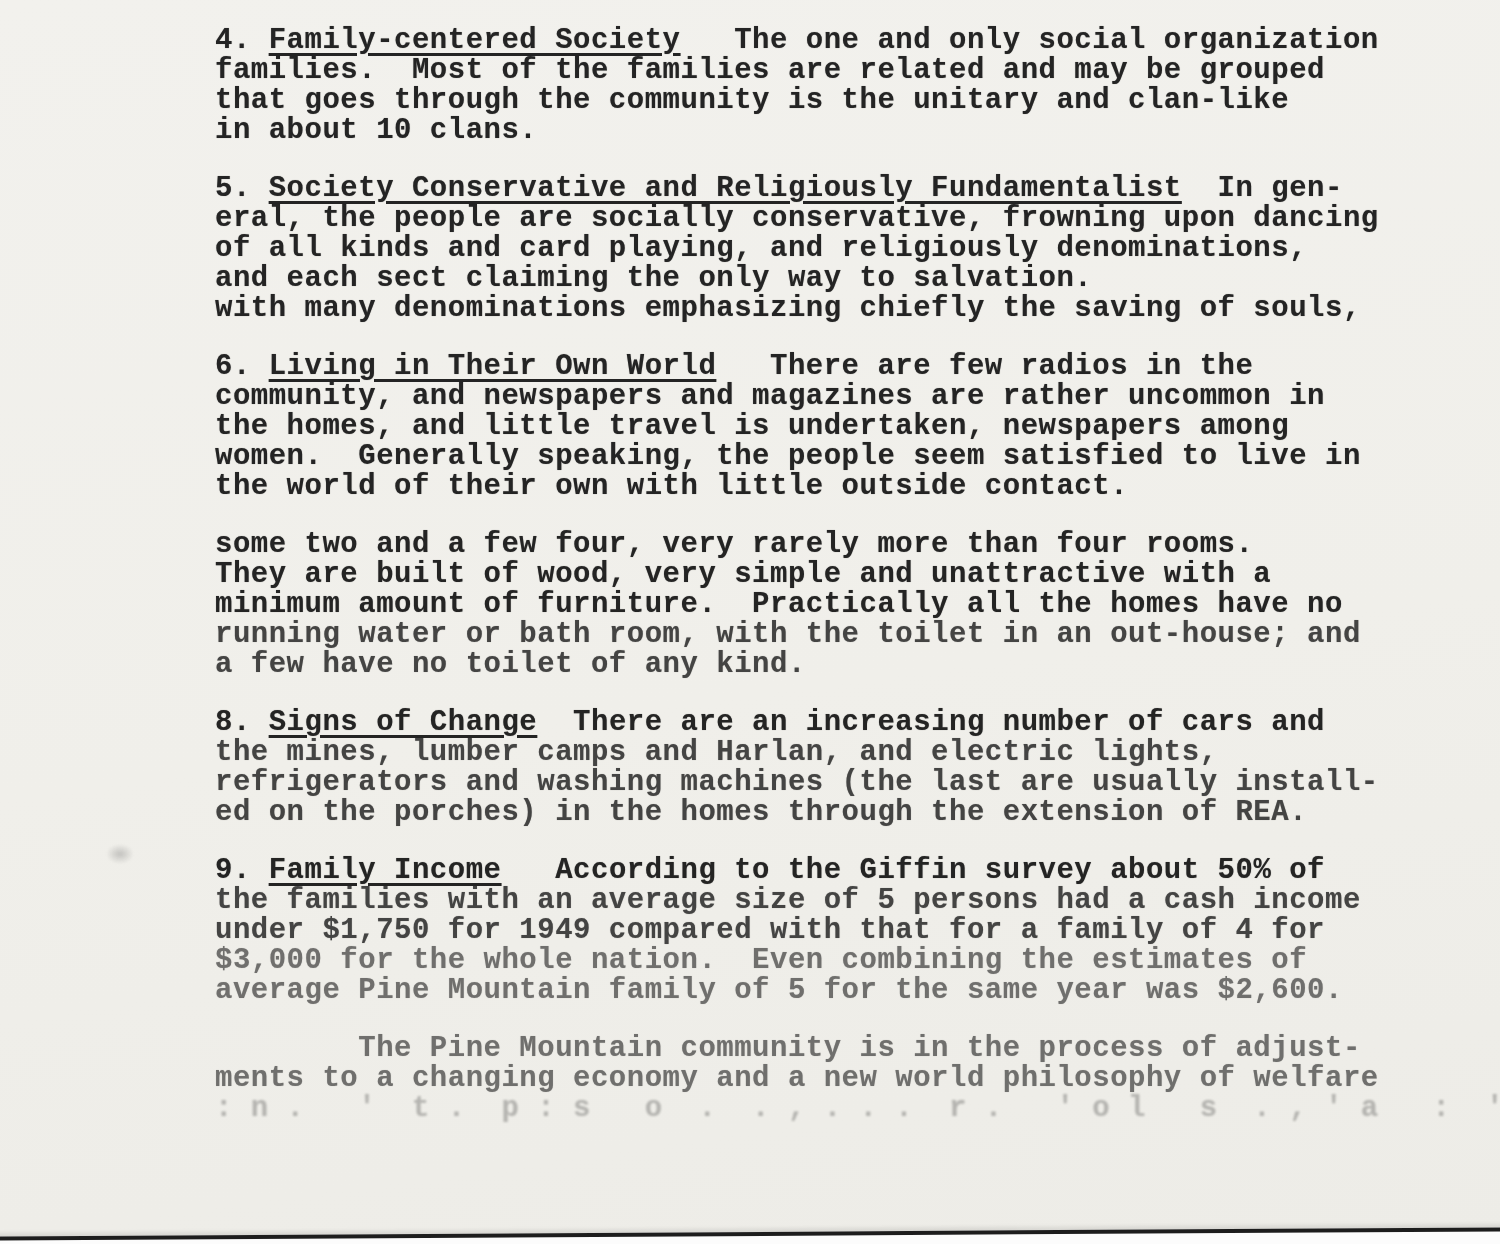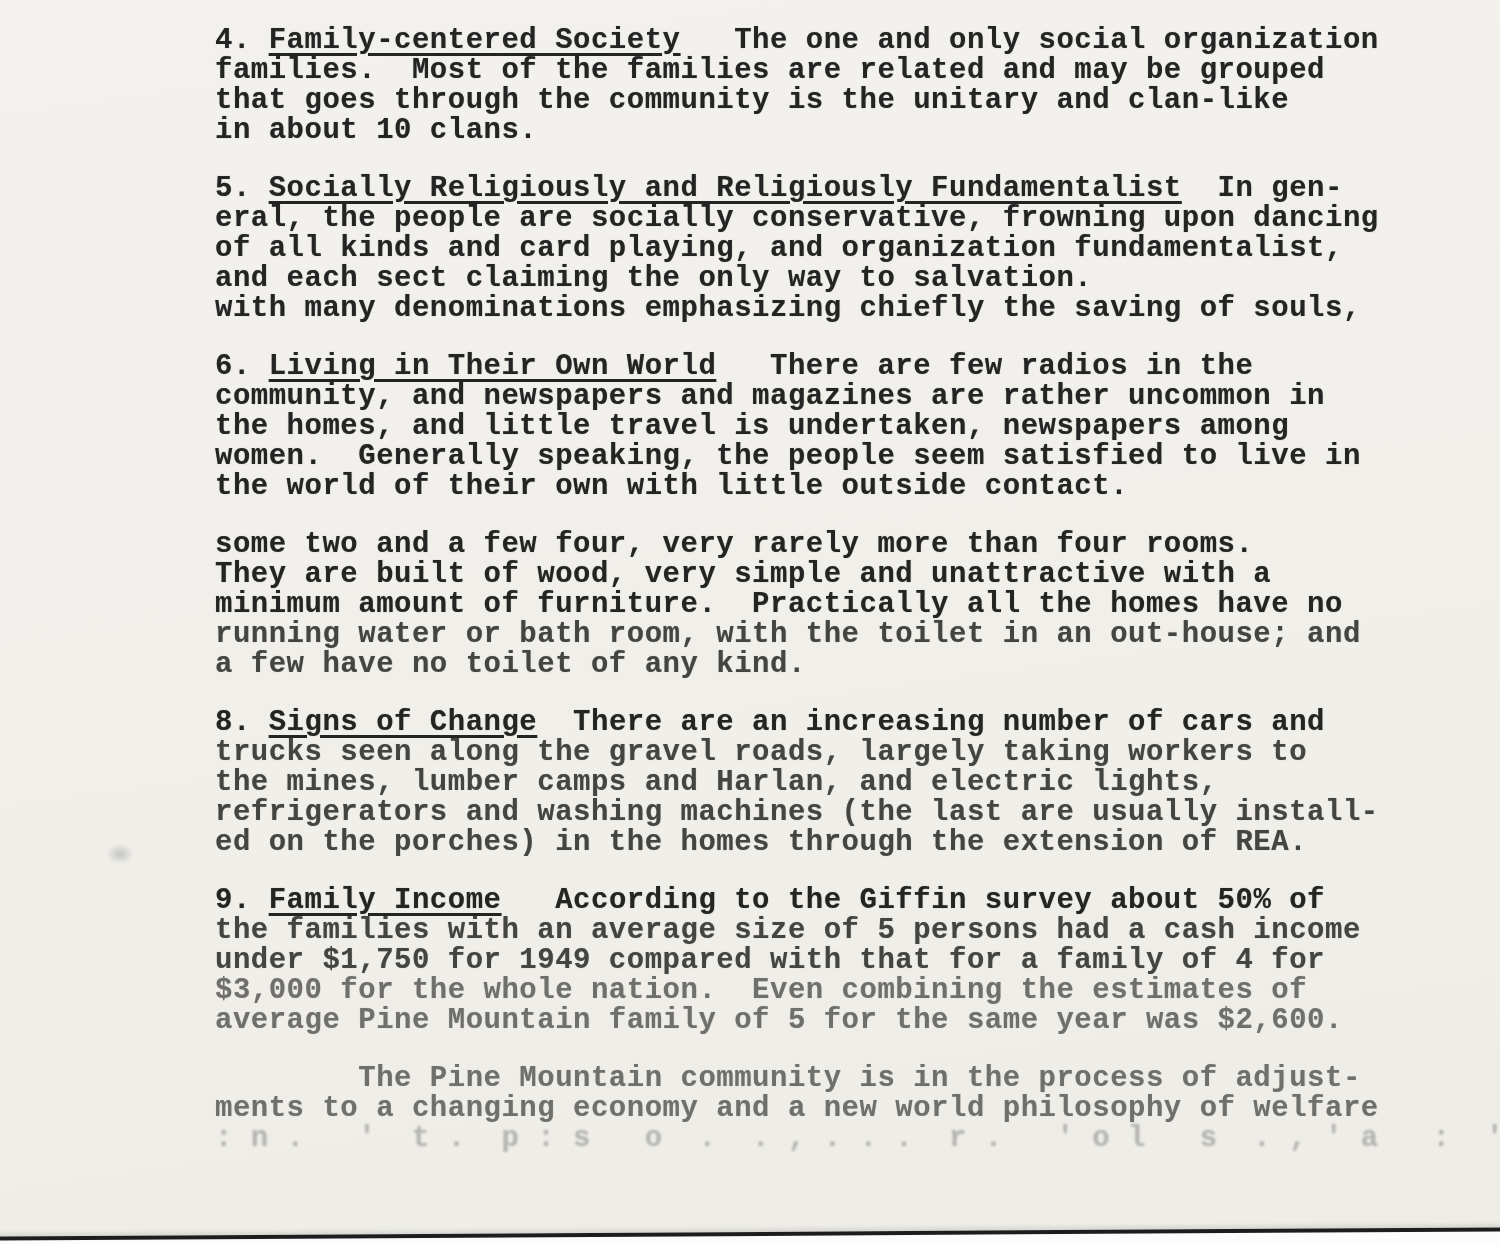--- a/index.html
+++ b/index.html
@@ -74,43 +74,42 @@
 
 <div class="scan">
   <div class="text-block">
       <div class="paragraph">
         <div class="line fade-0"><span>4. </span><span class="heading">Family-centered Society</span><span>   The one and only social organization</span></div>
         <div class="line fade-0"><span>families.  Most of the families are related and may be grouped</span></div>
         <div class="line fade-0"><span>that goes through the community is the unitary and clan-like</span></div>
         <div class="line fade-0"><span>in about 10 clans.</span></div>
       </div>
       <div class="paragraph">
-        <div class="line fade-0"><span>5. </span><span class="heading">Socially Religiously and Religiously Fundamentalist</span><span>  In gen-</span></div>
+        <div class="line fade-0"><span>5. </span><span class="heading">Society Conservative and Religiously Fundamentalist</span><span>  In gen-</span></div>
         <div class="line fade-0"><span>eral, the people are socially conservative, frowning upon dancing</span></div>
-        <div class="line fade-0"><span>of all kinds and card playing, and organization fundamentalist,</span></div>
+        <div class="line fade-0"><span>of all kinds and card playing, and religiously denominations,</span></div>
         <div class="line fade-0"><span>and each sect claiming the only way to salvation.</span></div>
         <div class="line fade-0"><span>with many denominations emphasizing chiefly the saving of souls,</span></div>
       </div>
       <div class="paragraph">
         <div class="line fade-0"><span>6. </span><span class="heading">Living in Their Own World</span><span>   There are few radios in the</span></div>
         <div class="line fade-0"><span>community, and newspapers and magazines are rather uncommon in</span></div>
         <div class="line fade-0"><span>the homes, and little travel is undertaken, newspapers among</span></div>
         <div class="line fade-0"><span>women.  Generally speaking, the people seem satisfied to live in</span></div>
         <div class="line fade-0"><span>the world of their own with little outside contact.</span></div>
       </div>
       <div class="paragraph">
         <div class="line fade-0"><span>some two and a few four, very rarely more than four rooms.</span></div>
         <div class="line fade-0"><span>They are built of wood, very simple and unattractive with a</span></div>
         <div class="line fade-0"><span>minimum amount of furniture.  Practically all the homes have no</span></div>
         <div class="line fade-1"><span>running water or bath room, with the toilet in an out-house; and</span></div>
         <div class="line fade-1"><span>a few have no toilet of any kind.</span></div>
       </div>
       <div class="paragraph">
         <div class="line fade-0"><span>8. </span><span class="heading">Signs of Change</span><span>  There are an increasing number of cars and</span></div>
-        <div class="line fade-1"><span>trucks seen along the gravel roads, largely taking workers to</span></div>
         <div class="line fade-1"><span>the mines, lumber camps and Harlan, and electric lights,</span></div>
         <div class="line fade-1"><span>refrigerators and washing machines (the last are usually install-</span></div>
         <div class="line fade-1"><span>ed on the porches) in the homes through the extension of REA.</span></div>
       </div>
       <div class="paragraph">
         <div class="line fade-0"><span>9. </span><span class="heading">Family Income</span><span>   According to the Giffin survey about 50% of</span></div>
         <div class="line fade-1"><span>the families with an average size of 5 persons had a cash income</span></div>
         <div class="line fade-1"><span>under $1,750 for 1949 compared with that for a family of 4 for</span></div>
         <div class="line fade-2"><span>$3,000 for the whole nation.  Even combining the estimates of</span></div>
         <div class="line fade-2"><span>average Pine Mountain family of 5 for the same year was $2,600.</span></div>

